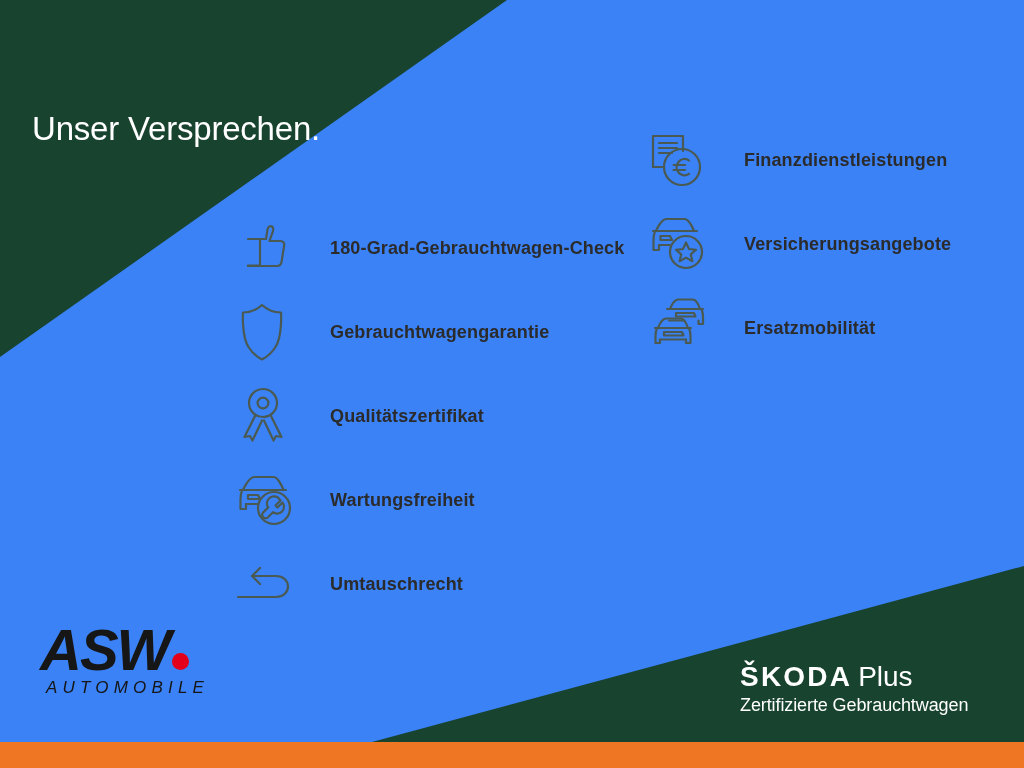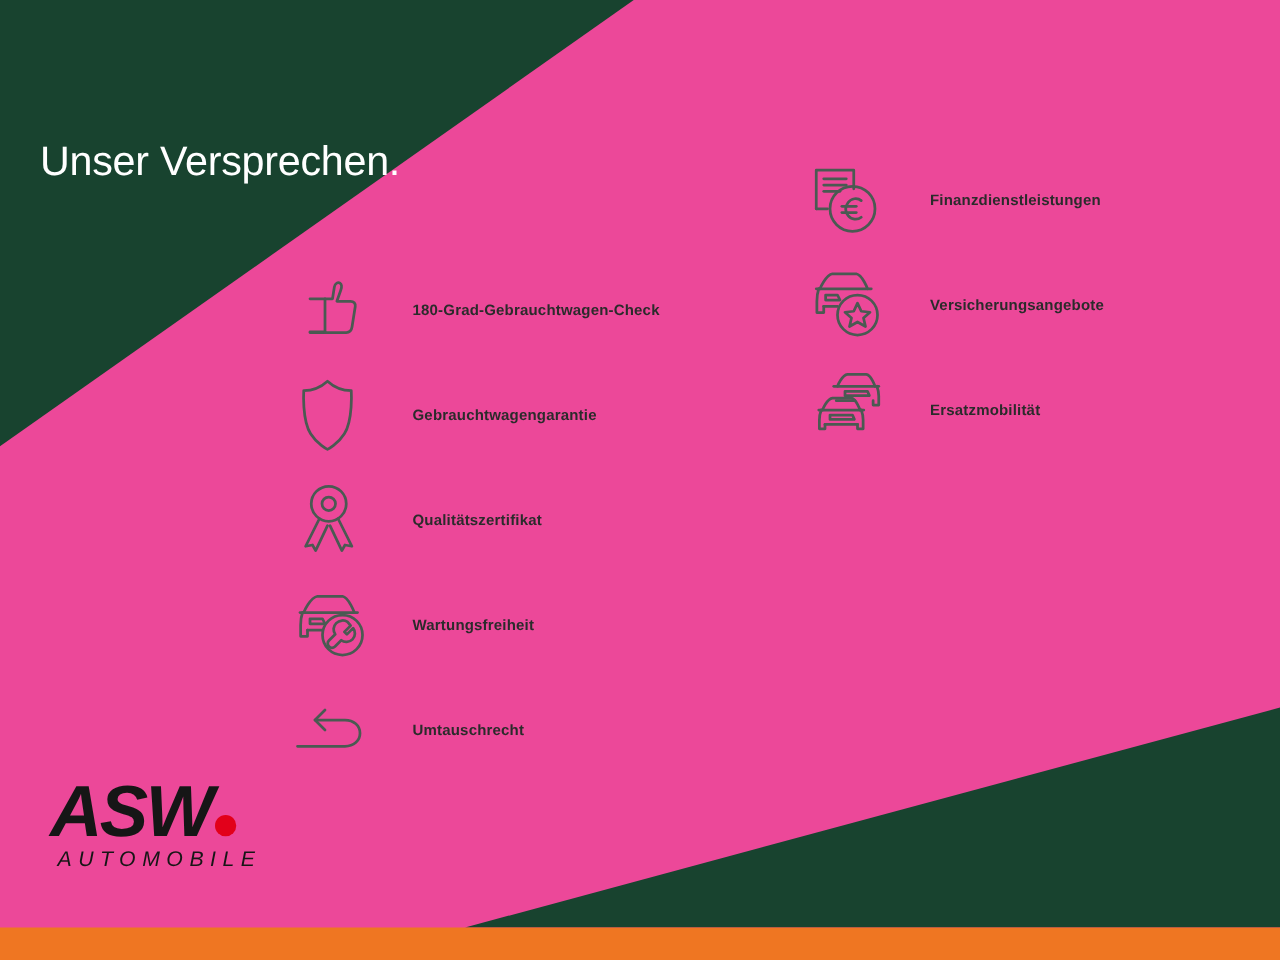--- a/index.html
+++ b/index.html
@@ -8,21 +8,21 @@
     background: #ffffff;
   }
   body {
     font-family: "Liberation Sans", sans-serif;
   }
   #stage {
     position: relative;
     width: 1024px;
     height: 768px;
     overflow: hidden;
-    background: #ec4899;
+    background: #3b82f6;
   }
 
   
   .shape-layer {
     position: absolute;
     left: 0; top: 0;
     width: 1024px;
     height: 768px;
     pointer-events: none;
   }
@@ -60,21 +60,21 @@
     flex: 0 0 66px;
     display: flex;
     align-items: center;
     justify-content: flex-start;
   }
   .feature-icon svg {
     display: block;
   }
   .feature-label {
     margin-left: 28px;
-    font-size: 12px;
+    font-size: 18px;
     font-weight: bold;
     color: #2b2b2b;
     letter-spacing: 0.15px;
     white-space: nowrap;
   }
   #col-right .feature-label { margin-left: 30px; }
 
   
   #asw-logo {
     position: absolute;
@@ -282,16 +282,22 @@
 
   </div>
 
   <div id="asw-logo">
     <div id="asw-wordmark">
       <span>ASW</span><span id="asw-dot"></span>
     </div>
     <div id="asw-sub">AUTOMOBILE</div>
   </div>
 
+  <div id="skoda-logo">
+    <div id="skoda-top">
+      <span id="skoda-name">ŠKODA</span><span id="skoda-plus">Plus</span>
+    </div>
+    <div id="skoda-sub">Zertifizierte Gebrauchtwagen</div>
+  </div>
 
   <div id="orange-bar"></div>
 
 </div>
 
 </body></html>

